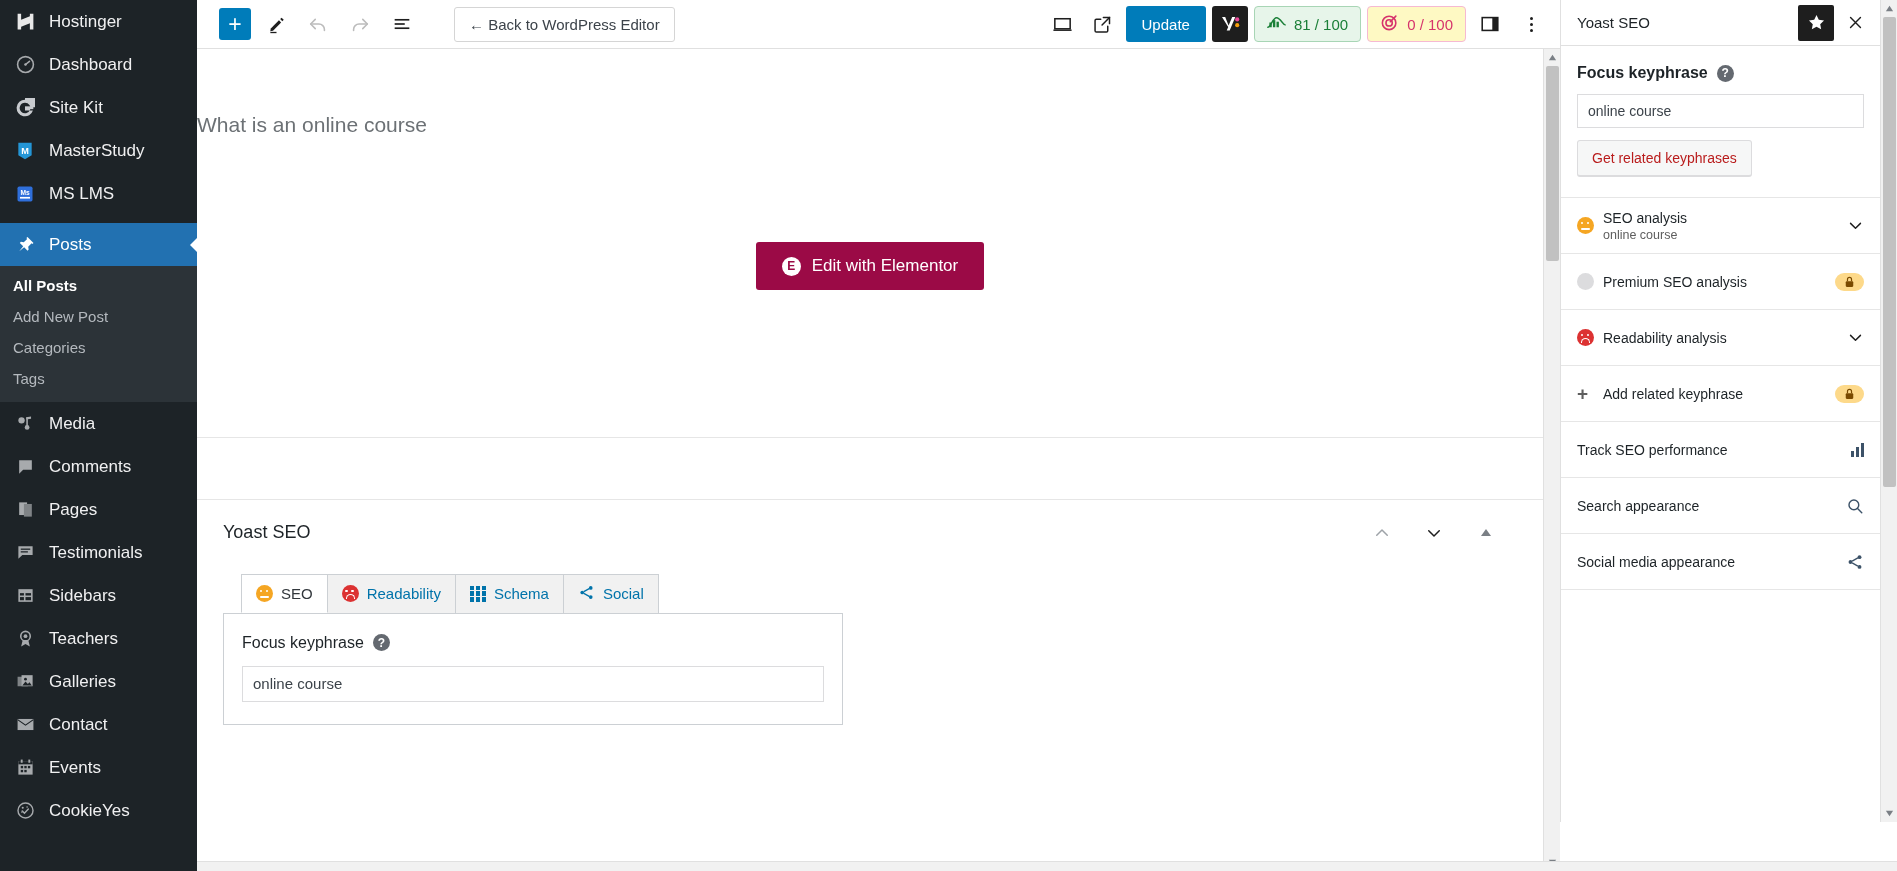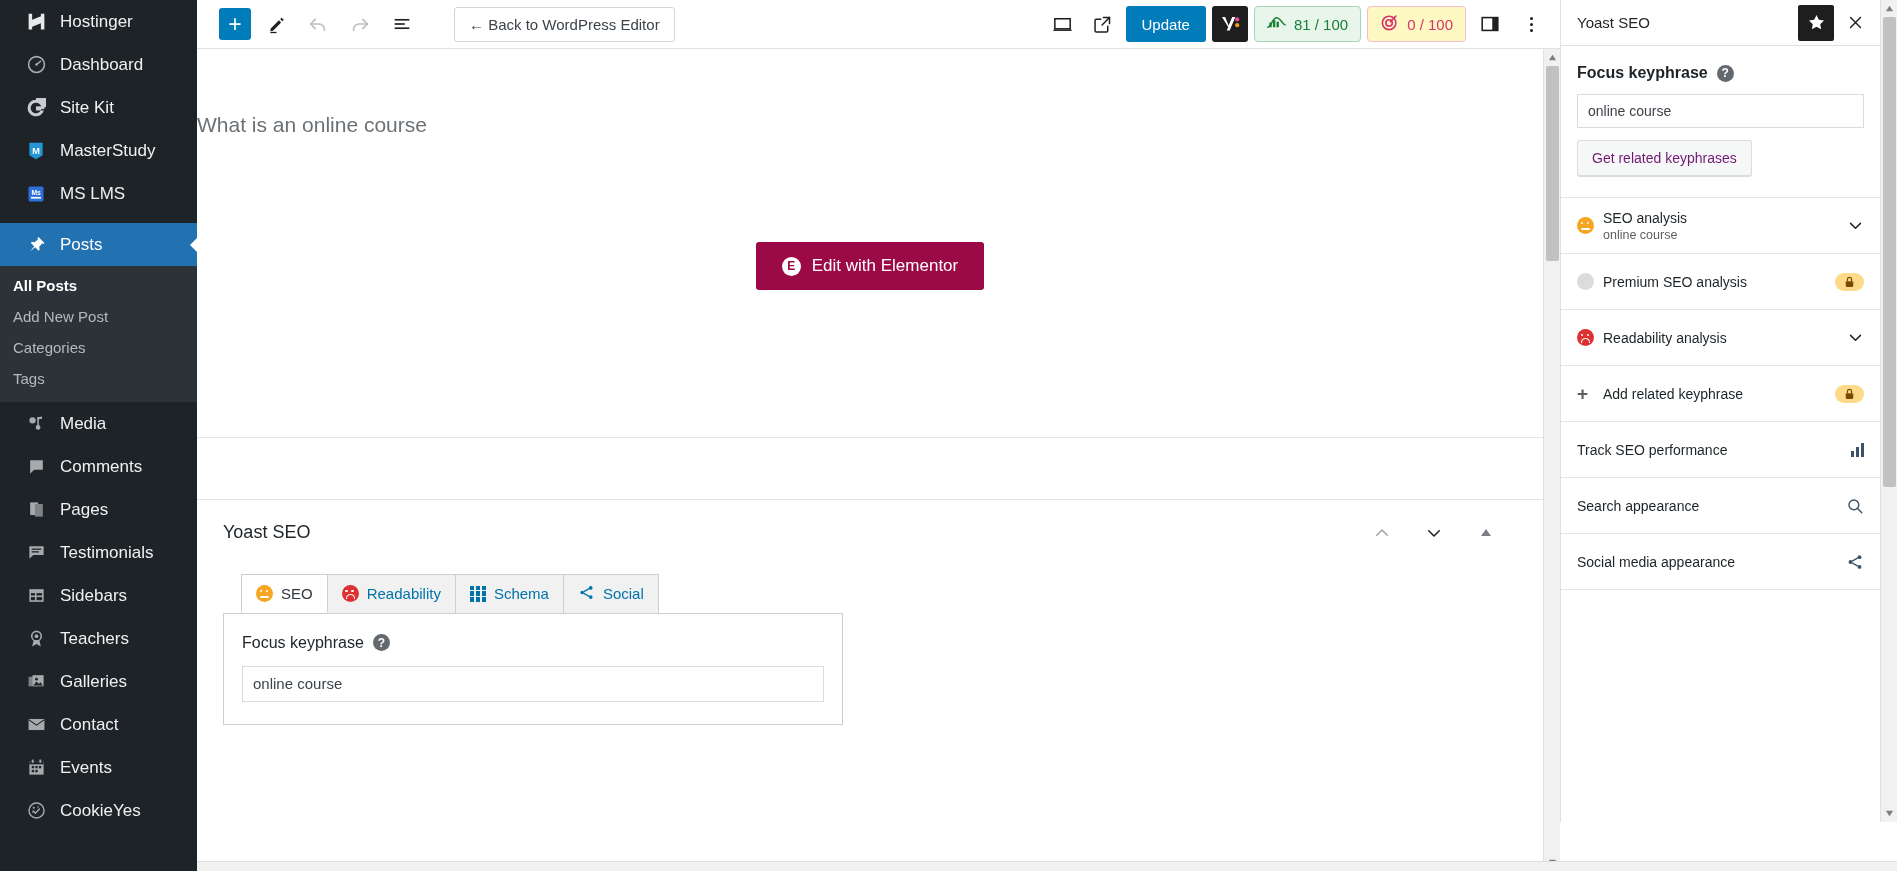--- a/index.html
+++ b/index.html
@@ -15,21 +15,21 @@
   .sidebar {
     width: 197px; height: 871px;
     background: #1d2327;
     color: #f0f0f1;
     flex: 0 0 197px;
     position: relative;
     overflow: hidden;
   }
   .sb-item {
     display: flex; align-items: center;
-    height: 43px; padding-left: 20px;
+    height: 43px; padding-left: 9px;
     font-size: 17px; color: #f0f0f1;
     cursor: pointer; position: relative;
   }
   .sb-item .ico {
     width: 32px; flex: 0 0 32px;
     display: flex; align-items: center; justify-content: center;
     margin-right: 8px;
   }
   .sb-item.current {
     background: #2271b1; color: #fff; font-weight: 400;
@@ -268,21 +268,21 @@
   .yp-fk-label { font-size: 16px; color: #1d2327; font-weight: bold; display: flex; align-items: center; gap: 9px; }
   .yp-input {
     margin-top: 12px; width: 100%; height: 34px;
     border: 1px solid #dcdcde; padding: 0 10px;
     font-size: 14px; color: #3c434a; background: #fff;
     font-family: "Liberation Sans", sans-serif;
   }
   .yp-related {
     margin-top: 12px; height: 37px; padding: 0 14px;
     background: #f6f7f7; border: 1px solid #dcdcde; border-bottom-width: 2px;
-    border-radius: 3px; font-size: 14px; color: #701a75; cursor: pointer;
+    border-radius: 3px; font-size: 14px; color: #b91c1c; cursor: pointer;
     font-family: "Liberation Sans", sans-serif;
   }
   .yp-row {
     display: flex; align-items: center;
     padding: 0 16px; min-height: 56px;
     border-bottom: 1px solid #e6e6e6;
     cursor: pointer; position: relative;
   }
   .yp-row .r-ico { width: 26px; flex: 0 0 26px; display: flex; align-items: center; }
   .yp-row .r-txt { display: flex; flex-direction: column; }

